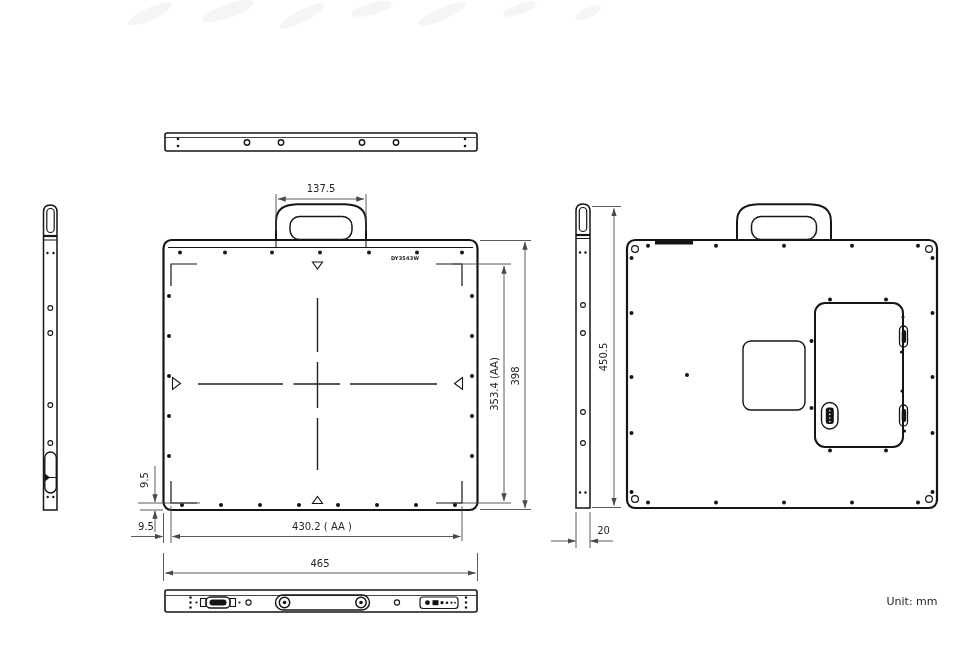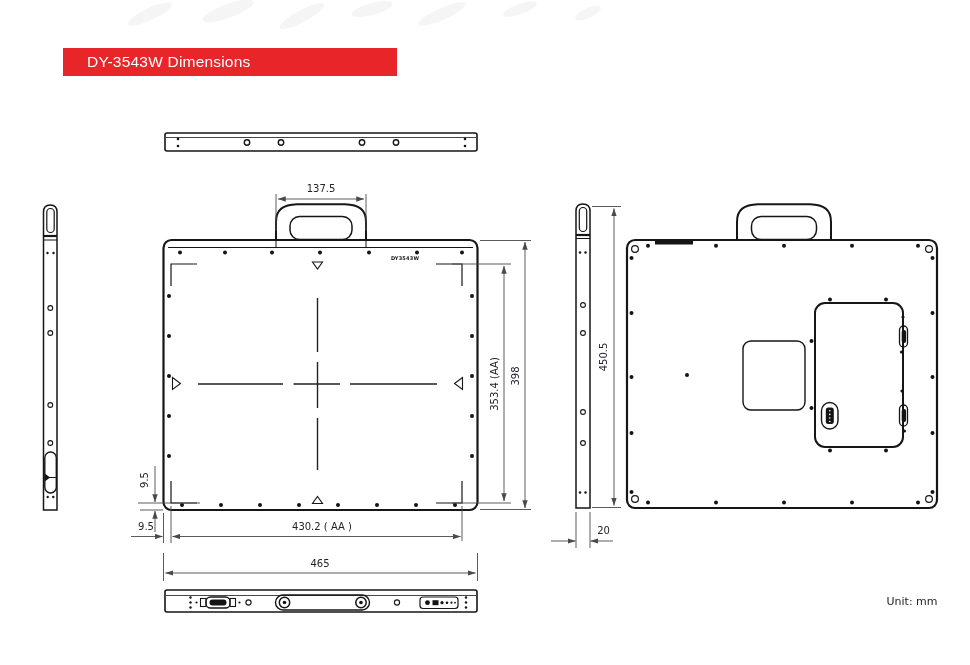--- a/index.html
+++ b/index.html
@@ -26,23 +26,20 @@
   .dimtxt{font:10px "DejaVu Sans",sans-serif;fill:#24242c;text-anchor:middle}
   .modeltxt{font:700 5px "DejaVu Sans",sans-serif;fill:#111;text-anchor:middle;letter-spacing:.2px}
   .unittxt{font:11px "DejaVu Sans",sans-serif;fill:#24242c;text-anchor:middle}
   .smudge{fill:#efefef;opacity:.65}
 </style>
 </head>
 <body>
 
 <div class="stage">
 
-  <div class="banner">
-    <span>DY-3543W Dimensions</span>
-  </div>
 
   <svg width="970" height="665" viewBox="0 0 970 665">
     <defs>
       <marker id="ar" markerWidth="9" markerHeight="6" refX="8.6" refY="3" orient="auto-start-reverse">
         <path d="M0,0 L9,3 L0,6 Z" fill="#4a4a4a"></path>
       </marker>
     </defs>
 
     <g>
       <ellipse class="smudge" cx="150" cy="14" rx="24" ry="6" transform="rotate(-25 150 14)"></ellipse>

